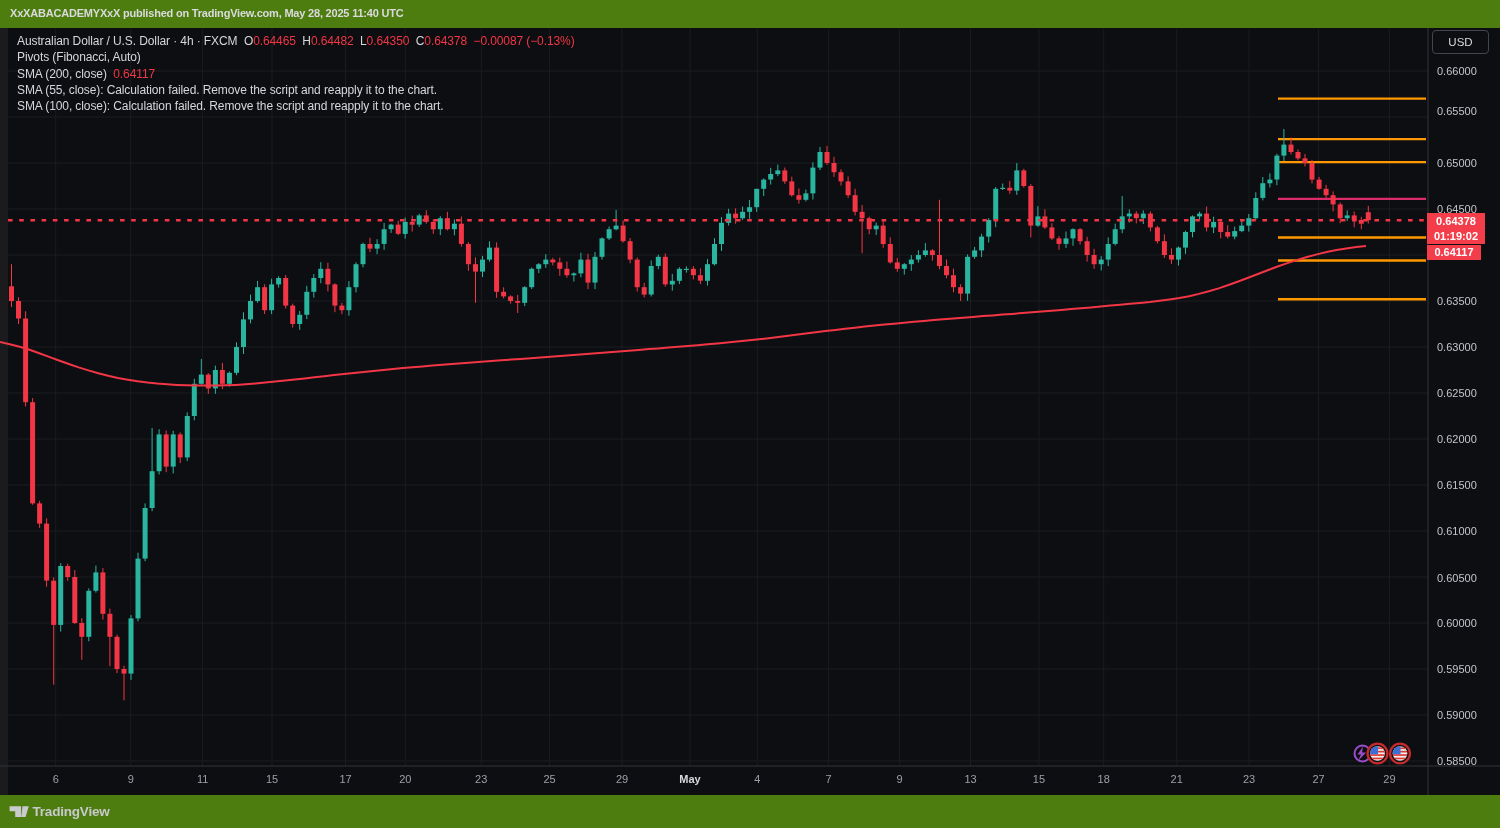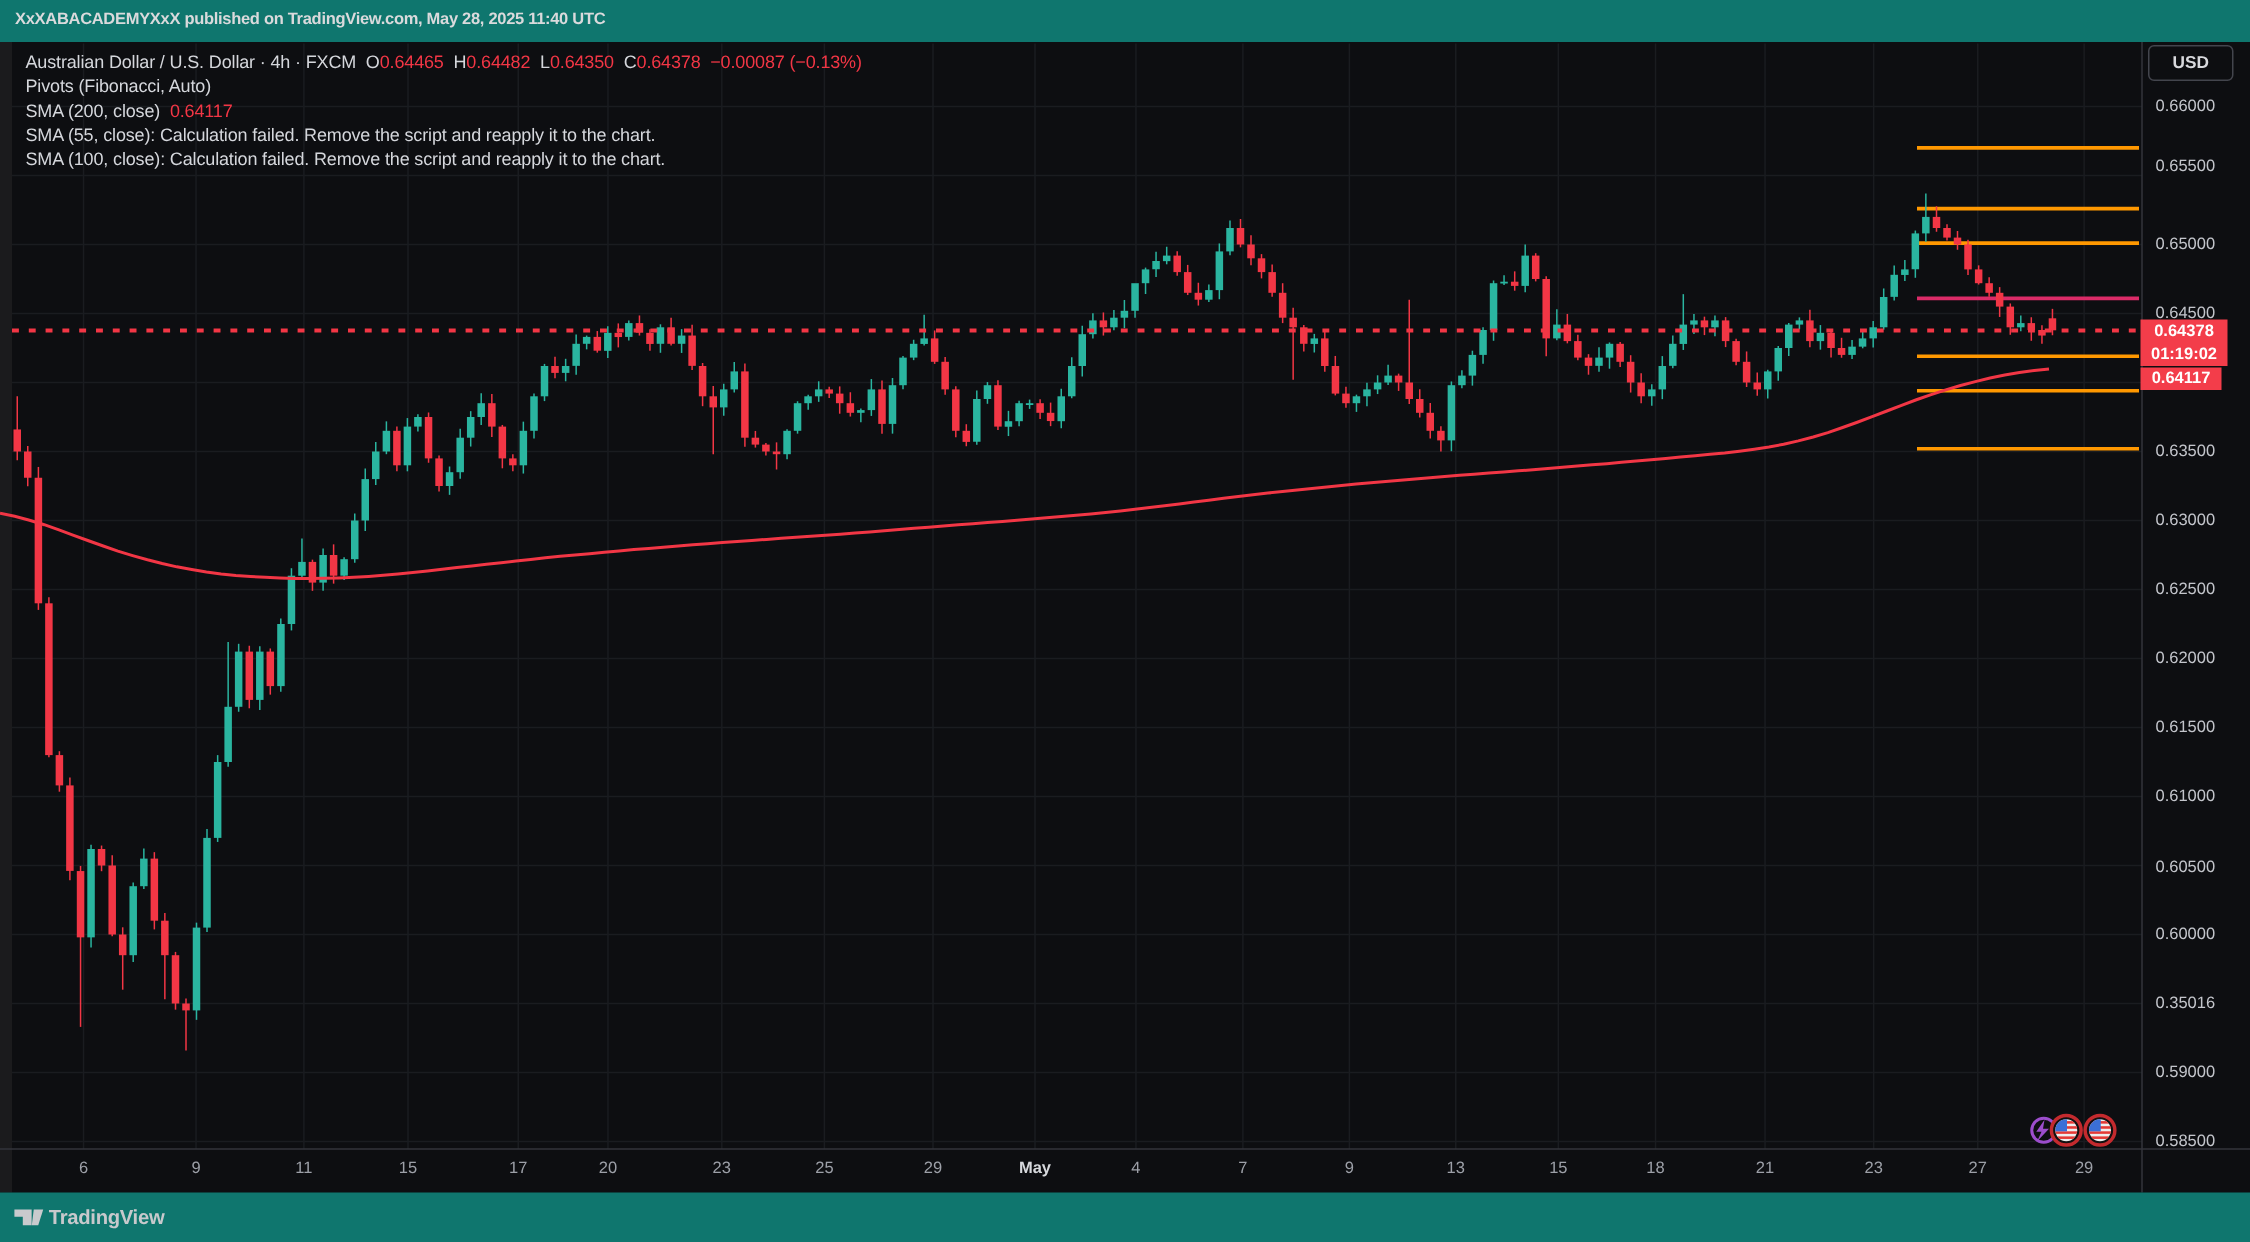--- a/index.html
+++ b/index.html
@@ -1,24 +1,24 @@
 <!DOCTYPE html>
 <html><head><meta charset="utf-8"><style>
 *{margin:0;padding:0;box-sizing:border-box}
 body{width:1500px;height:828px;overflow:hidden;background:#0d0e11;font-family:"Liberation Sans",sans-serif;position:relative;-webkit-font-smoothing:antialiased}
-.bar{position:absolute;left:0;width:1500px;background:#0f766e}
+.bar{position:absolute;left:0;width:1500px;background:#4d7c0f}
 #topbar{top:0;height:28px;color:#dadadc;font-size:11px;letter-spacing:-0.2px;font-weight:bold;line-height:27px;padding-left:10px}
 #botbar{top:795px;height:42px}
 .pl{position:absolute;left:1437px;font-size:11px;color:#c3c5cb;height:13px;line-height:13px}
 .tl,.tlm{position:absolute;top:773px;width:50px;text-align:center;font-size:11px;color:#9da0a8}
 .tlm{color:#d7d9dd;font-weight:bold}
 .leg{position:absolute;left:17px;font-size:12px;letter-spacing:-0.1px;color:#d5d7dc;white-space:pre}
 .red{color:#f23645}
 .tag{position:absolute;left:1426px;width:57px;color:#fff;font-size:11px;font-weight:bold;text-align:center}
-#usd{position:absolute;left:1432px;top:30px;width:57px;height:24px;border:1px solid #43454d;border-radius:4px;color:#d8d9dd;font-size:11.5px;font-weight:bold;text-align:center;line-height:22px}
+#usd{position:absolute;left:1432px;top:30px;width:57px;height:24px;border:1px solid #43454d;border-radius:4px;color:#d8d9dd;font-size:11.5px;font-weight:normal;text-align:center;line-height:22px}
 </style></head><body>
 <svg width="1500" height="828" style="position:absolute;top:0;left:0">
 <rect x="0" y="28" width="1500" height="767" fill="#0d0e11"></rect>
 <rect x="0" y="28" width="8" height="767" fill="#1b1b1d"></rect>
 <line x1="8" y1="71" x2="1428" y2="71" stroke="#1a1c20" stroke-width="1"></line>
 <line x1="8" y1="117" x2="1428" y2="117" stroke="#1a1c20" stroke-width="1"></line>
 <line x1="8" y1="163" x2="1428" y2="163" stroke="#1a1c20" stroke-width="1"></line>
 <line x1="8" y1="209" x2="1428" y2="209" stroke="#1a1c20" stroke-width="1"></line>
 <line x1="8" y1="255" x2="1428" y2="255" stroke="#1a1c20" stroke-width="1"></line>
 <line x1="8" y1="301" x2="1428" y2="301" stroke="#1a1c20" stroke-width="1"></line>
@@ -492,21 +492,21 @@
 <div class="pl" style="top:202.5px">0.64500</div>
 <div class="pl" style="top:248.5px">0.64000</div>
 <div class="pl" style="top:294.5px">0.63500</div>
 <div class="pl" style="top:340.5px">0.63000</div>
 <div class="pl" style="top:386.5px">0.62500</div>
 <div class="pl" style="top:432.5px">0.62000</div>
 <div class="pl" style="top:478.5px">0.61500</div>
 <div class="pl" style="top:524.5px">0.61000</div>
 <div class="pl" style="top:572px">0.60500</div>
 <div class="pl" style="top:616.5px">0.60000</div>
-<div class="pl" style="top:662.5px">0.35016</div>
+<div class="pl" style="top:662.5px">0.59500</div>
 <div class="pl" style="top:708.5px">0.59000</div>
 <div class="pl" style="top:754.5px">0.58500</div>
 <div class="leg" style="top:33.8px">Australian Dollar / U.S. Dollar · 4h · FXCM  O<span class="red">0.64465</span>  H<span class="red">0.64482</span>  L<span class="red">0.64350</span>  C<span class="red">0.64378</span>  <span class="red">−0.00087 (−0.13%)</span></div>
 <div class="leg" style="top:50px">Pivots (Fibonacci, Auto)</div>
 <div class="leg" style="top:66.5px">SMA (200, close)  <span class="red">0.64117</span></div>
 <div class="leg" style="top:83px">SMA (55, close): Calculation failed. Remove the script and reapply it to the chart.</div>
 <div class="leg" style="top:99.3px">SMA (100, close): Calculation failed. Remove the script and reapply it to the chart.</div>
 <div id="usd">USD</div>
 <div class="tl" style="left:30.700000000000003px">6</div>
 <div class="tl" style="left:105.69999999999999px">9</div>

